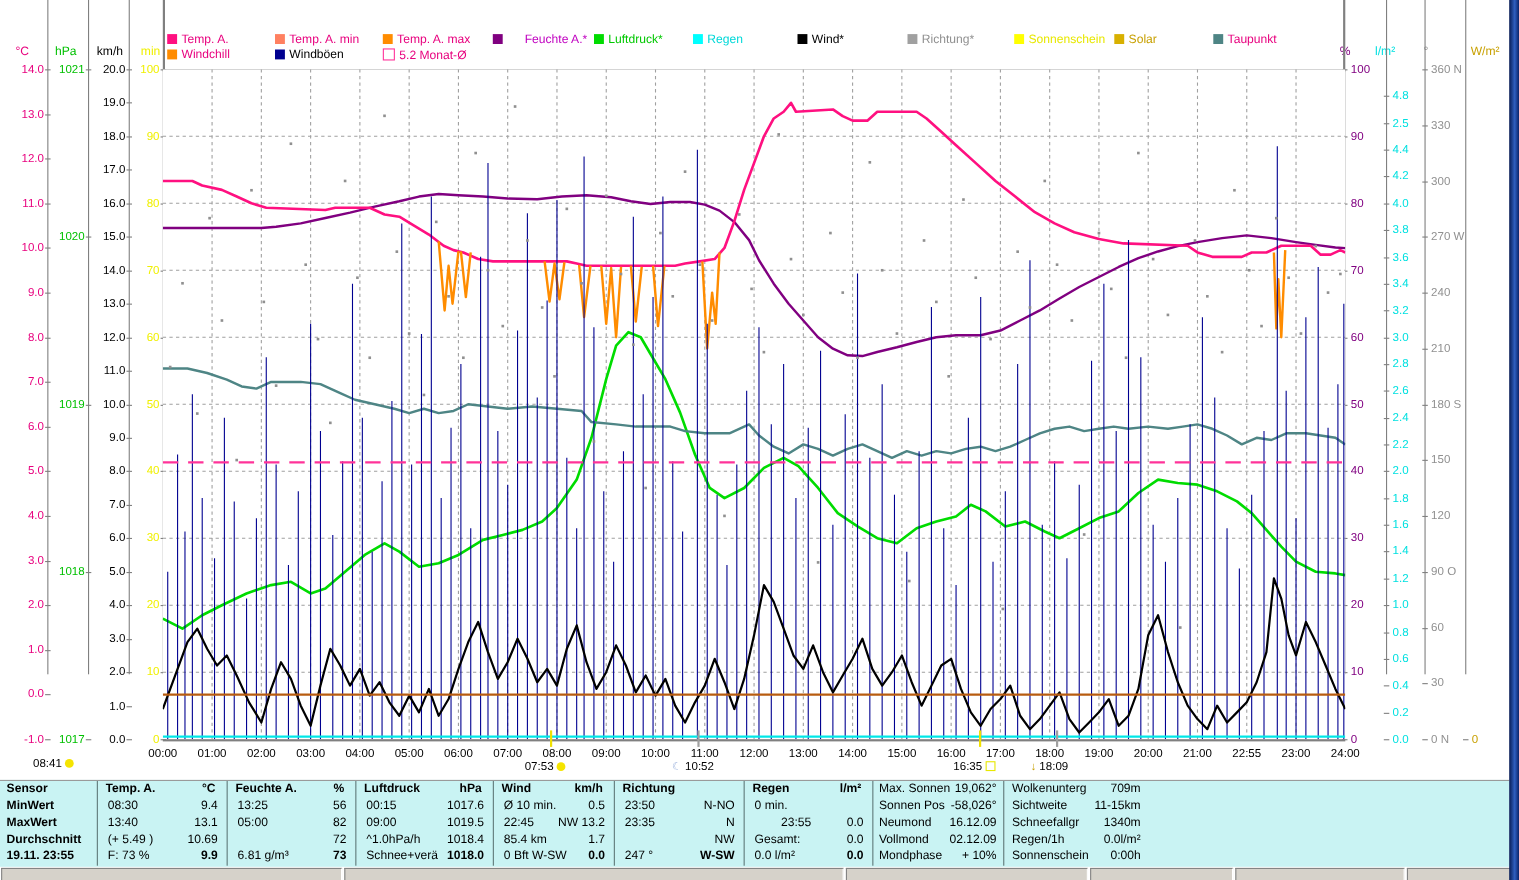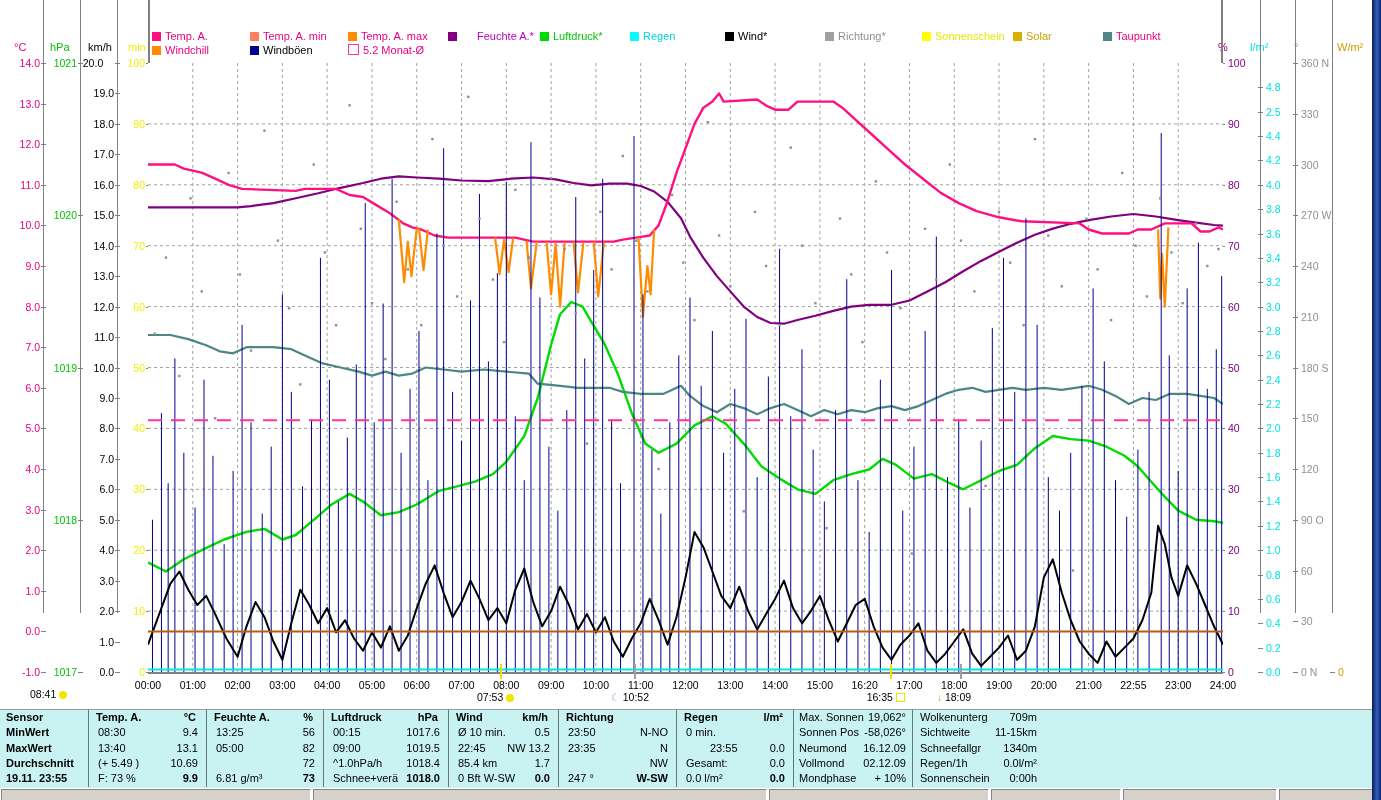--- a/index.html
+++ b/index.html
@@ -91,21 +91,21 @@
       <div class="alabel abs" style="color: rgb(0, 192, 0); left: 35px; top: 210.25px; width: 42px; text-align: right;">1020</div>
       <div class="tick abs" style="left: 78px; top: 367.5px;"></div>
       <div class="alabel abs" style="color: rgb(0, 192, 0); left: 35px; top: 362.5px; width: 42px; text-align: right;">1019</div>
       <div class="tick abs" style="left: 78px; top: 519.75px;"></div>
       <div class="alabel abs" style="color: rgb(0, 192, 0); left: 35px; top: 514.75px; width: 42px; text-align: right;">1018</div>
       <div class="tick abs" style="left: 78px; top: 672px;"></div>
       <div class="alabel abs" style="color: rgb(0, 192, 0); left: 35px; top: 667px; width: 42px; text-align: right;">1017</div>
       <div class="axis-header abs" style="left: 88px; top: 41px; color: rgb(0, 0, 0);">km/h</div>
       <div class="vaxis abs" style="left: 117px; top: 0px;"></div>
       <div class="tick abs" style="left: 115px; top: 63px;"></div>
-      <div class="alabel abs" style="color: rgb(0, 0, 0); left: 72px; top: 58px; width: 42px; text-align: center;">20.0</div>
+      <div class="alabel abs" style="color: rgb(0, 0, 0); left: 72px; top: 58px; width: 42px; text-align: right;">20.0</div>
       <div class="tick abs" style="left: 115px; top: 93.45px;"></div>
       <div class="alabel abs" style="color: rgb(0, 0, 0); left: 72px; top: 88.45px; width: 42px; text-align: right;">19.0</div>
       <div class="tick abs" style="left: 115px; top: 123.9px;"></div>
       <div class="alabel abs" style="color: rgb(0, 0, 0); left: 72px; top: 118.9px; width: 42px; text-align: right;">18.0</div>
       <div class="tick abs" style="left: 115px; top: 154.35px;"></div>
       <div class="alabel abs" style="color: rgb(0, 0, 0); left: 72px; top: 149.35px; width: 42px; text-align: right;">17.0</div>
       <div class="tick abs" style="left: 115px; top: 184.8px;"></div>
       <div class="alabel abs" style="color: rgb(0, 0, 0); left: 72px; top: 179.8px; width: 42px; text-align: right;">16.0</div>
       <div class="tick abs" style="left: 115px; top: 215.25px;"></div>
       <div class="alabel abs" style="color: rgb(0, 0, 0); left: 72px; top: 210.25px; width: 42px; text-align: right;">15.0</div>
@@ -534,21 +534,21 @@
       <div class="tlabel abs" style="left: 394.75px; top: 679px;">06:00</div>
       <div class="tlabel abs" style="left: 439.542px; top: 679px;">07:00</div>
       <div class="tlabel abs" style="left: 484.333px; top: 679px;">08:00</div>
       <div class="tlabel abs" style="left: 529.125px; top: 679px;">09:00</div>
       <div class="tlabel abs" style="left: 573.917px; top: 679px;">10:00</div>
       <div class="tlabel abs" style="left: 618.708px; top: 679px;">11:00</div>
       <div class="tlabel abs" style="left: 663.5px; top: 679px;">12:00</div>
       <div class="tlabel abs" style="left: 708.292px; top: 679px;">13:00</div>
       <div class="tlabel abs" style="left: 753.083px; top: 679px;">14:00</div>
       <div class="tlabel abs" style="left: 797.875px; top: 679px;">15:00</div>
-      <div class="tlabel abs" style="left: 842.667px; top: 679px;">16:20</div>
+      <div class="tlabel abs" style="left: 842.667px; top: 679px;">16:00</div>
       <div class="tlabel abs" style="left: 887.458px; top: 679px;">17:00</div>
       <div class="tlabel abs" style="left: 932.25px; top: 679px;">18:00</div>
       <div class="tlabel abs" style="left: 977.042px; top: 679px;">19:00</div>
       <div class="tlabel abs" style="left: 1021.83px; top: 679px;">20:00</div>
       <div class="tlabel abs" style="left: 1066.62px; top: 679px;">21:00</div>
       <div class="tlabel abs" style="left: 1111.42px; top: 679px;">22:55</div>
       <div class="tlabel abs" style="left: 1156.21px; top: 679px;">23:00</div>
       <div class="tlabel abs" style="left: 1201px; top: 679px;">24:00</div>
     </div>
   <div id="markers">

